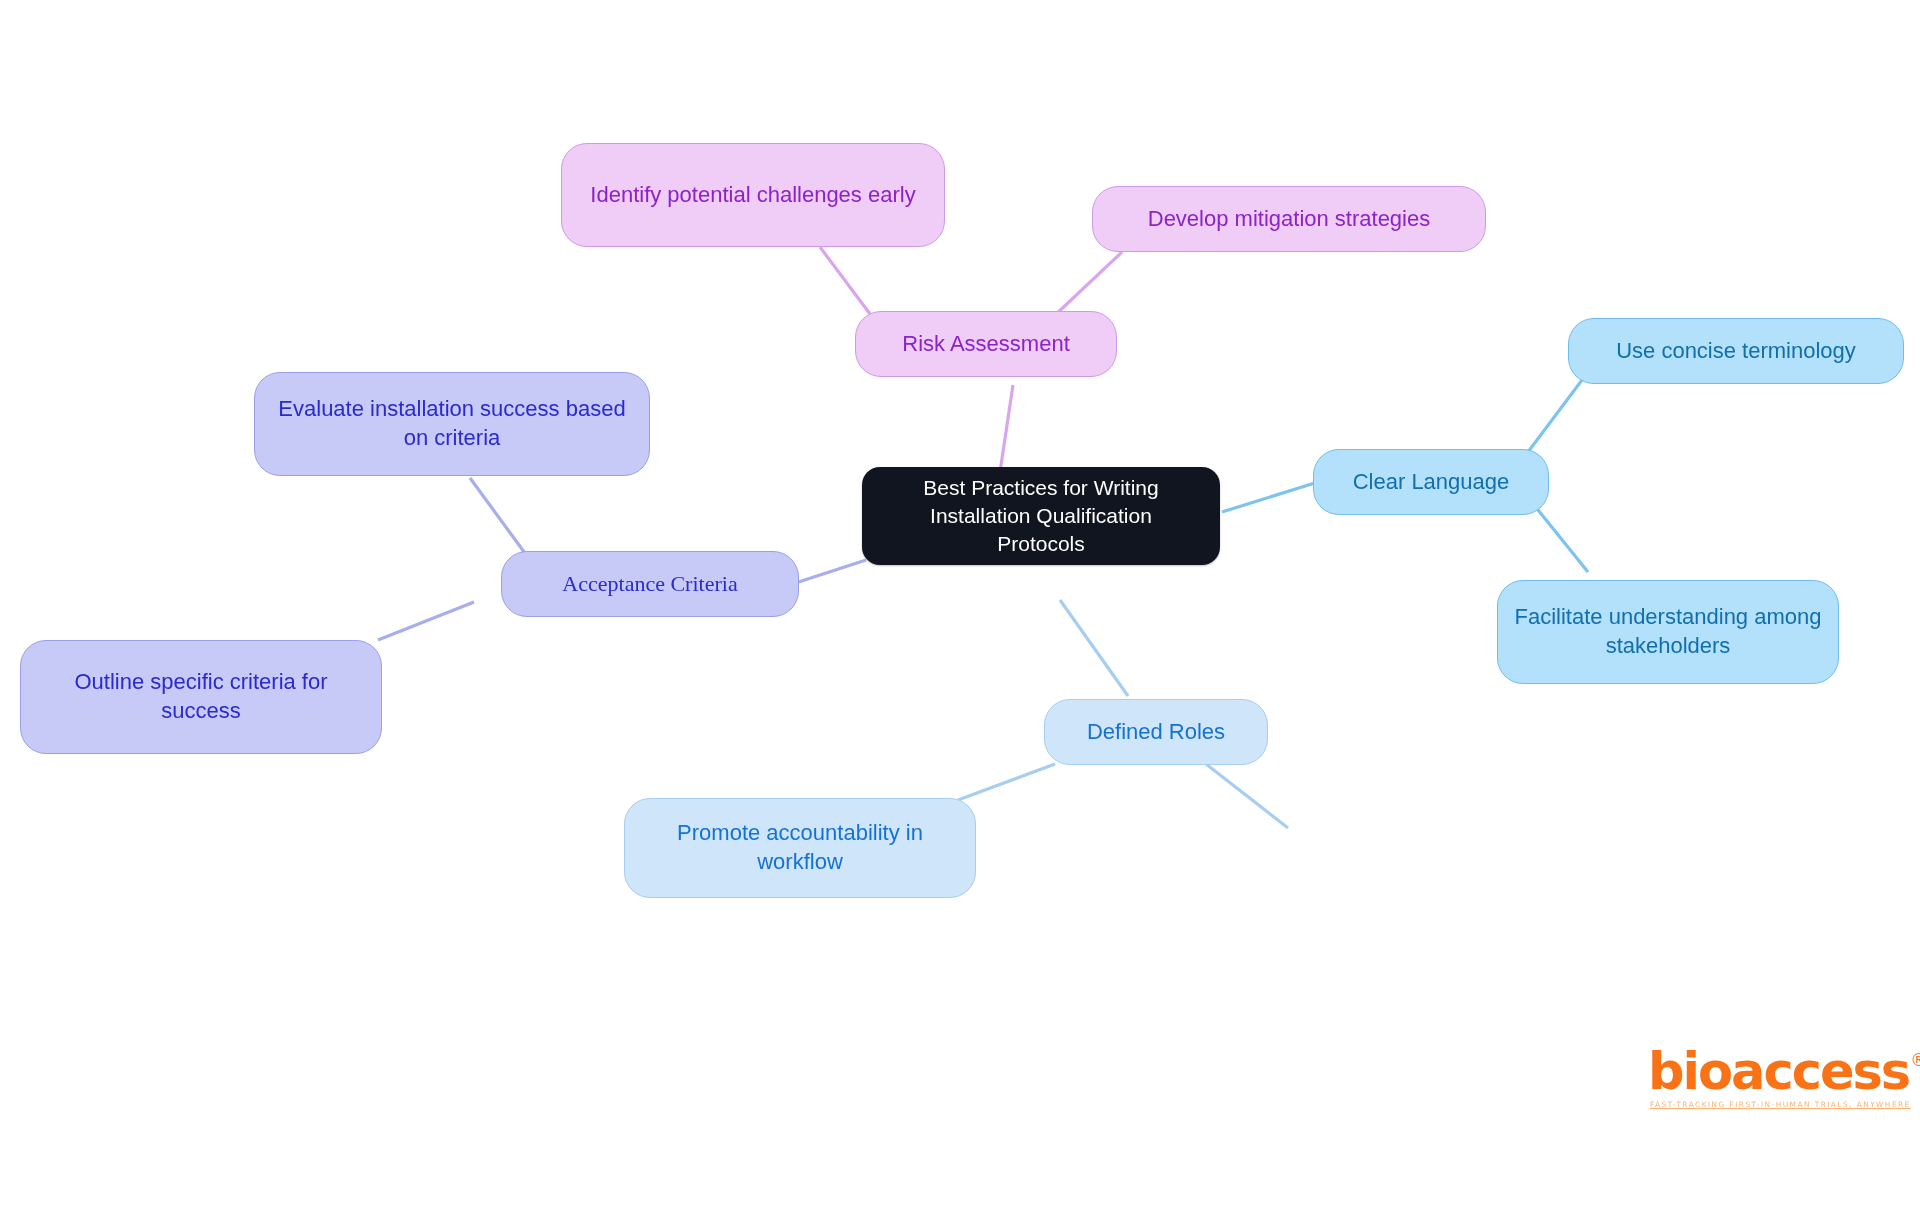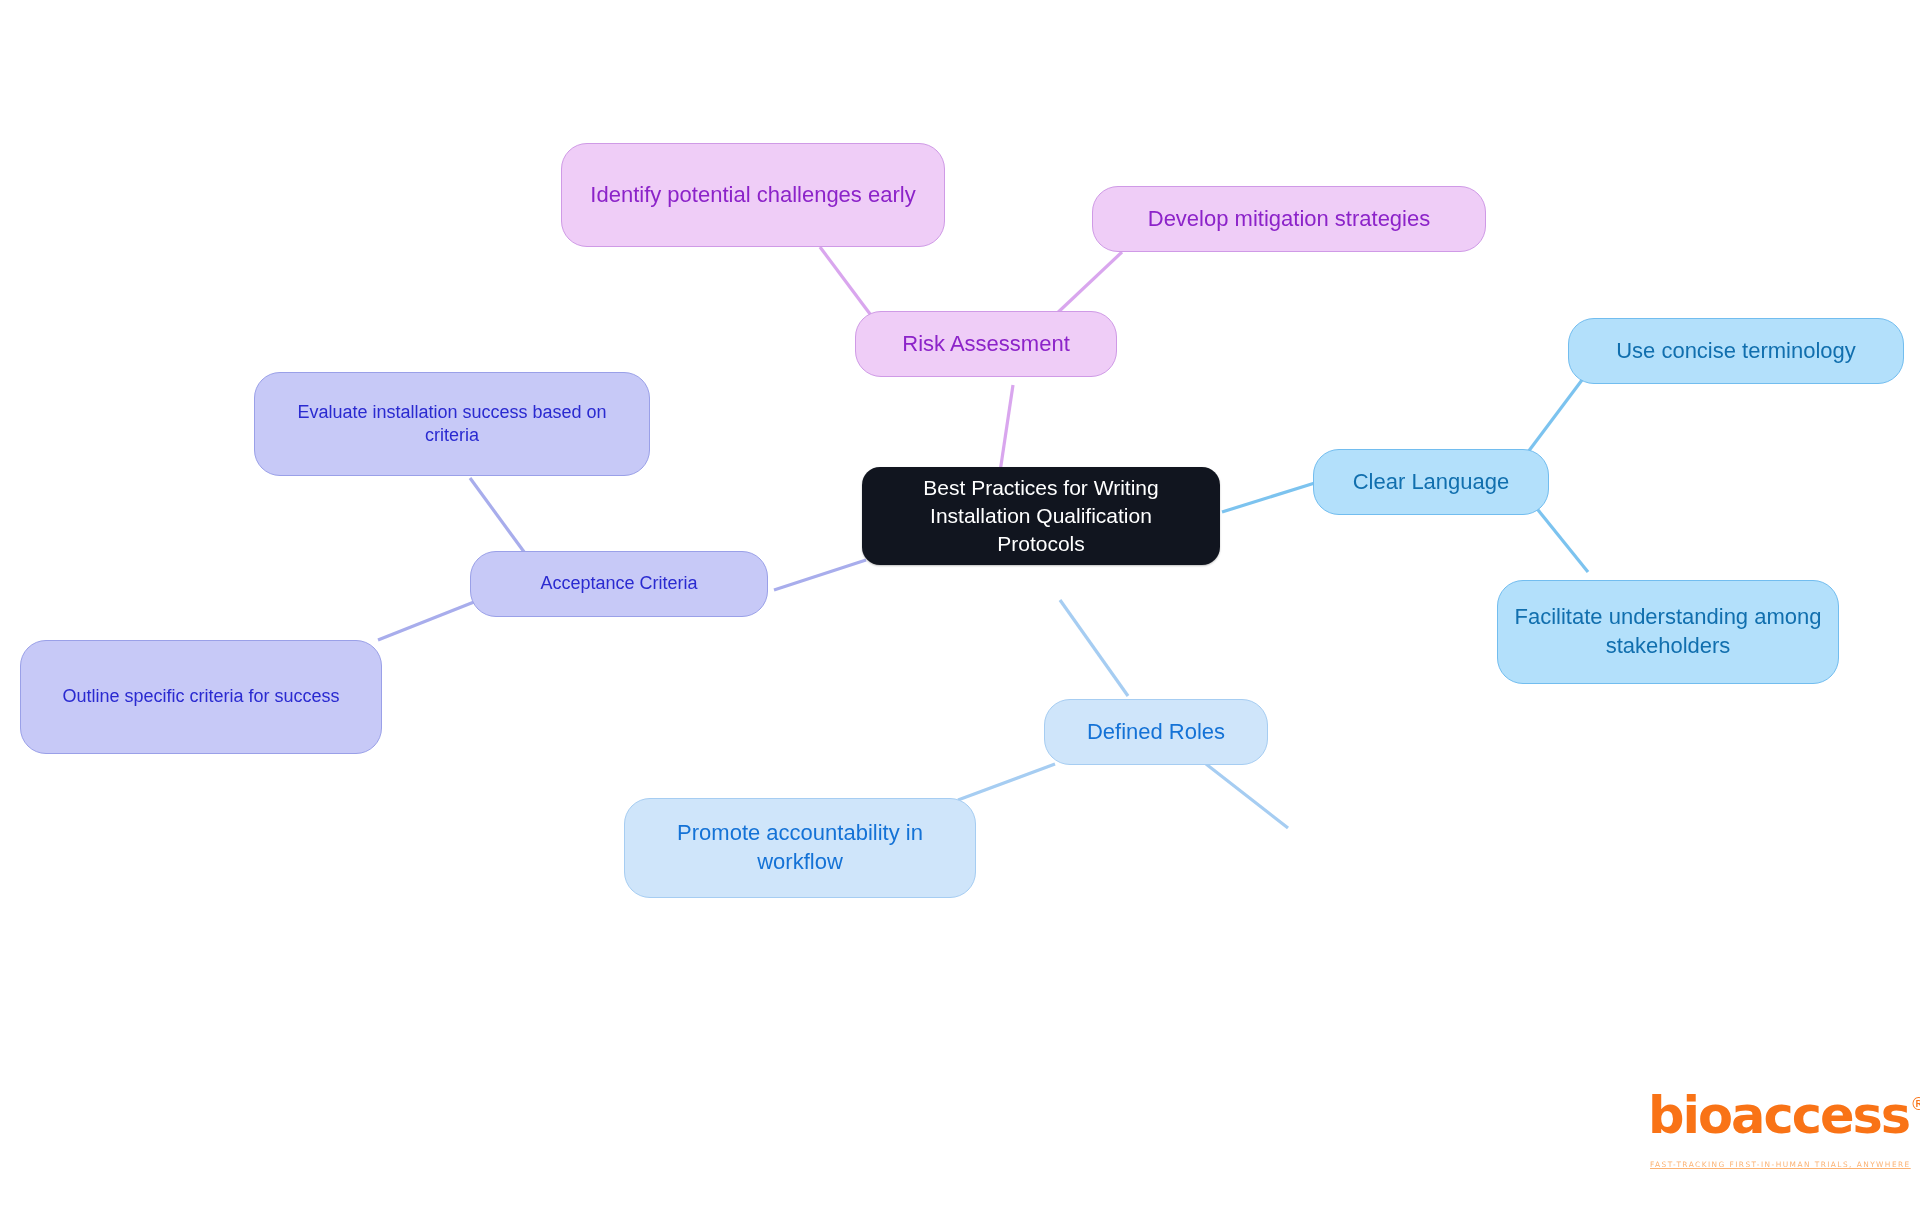--- a/index.html
+++ b/index.html
@@ -55,45 +55,44 @@
   .node-purple {
     background: #efcdf7;
     border-color: #cf9ae6;
     color: #8c23c9;
     font-size: 22px;
   }
   .node-periwinkle {
     background: #c7c9f7;
     border-color: #9aa0e8;
     color: #2a2ad0;
-    font-size: 18px;
+    font-size: 22px;
   }
   .node-blue {
     background: #b3e0fb;
     border-color: #72bdef;
     color: #116fae;
     font-size: 22px;
   }
   .node-paleblue {
     background: #cfe5fa;
     border-color: #a6cdf2;
     color: #1472d6;
     font-size: 22px;
   }
   #brand-logo {
     position: absolute;
     left: 1648px;
-    top: 1093px;
+    top: 1049px;
     width: 244px;
     height: 74px;
     display: flex;
     flex-direction: column;
     align-items: flex-start;
     justify-content: flex-start;
-    gap: 16px;
   }
   #brand-wordmark-row {
     display: flex;
     align-items: flex-start;
     line-height: 1;
   }
   #brand-wordmark {
     font-family: "DejaVu Sans", sans-serif;
     font-weight: bold;
     font-size: 51px;
@@ -153,21 +152,21 @@
   </div>
 
   <div class="node node-purple" style="left:561px; top:143px; width:384px; height:104px;">
     <span>Identify potential challenges early</span>
   </div>
 
   <div class="node node-purple" style="left:1092px; top:186px; width:394px; height:66px;">
     <span>Develop mitigation strategies</span>
   </div>
 
-  <div class="node node-periwinkle" style="left:470px; top:551px; width:298px; height:66px;">
+  <div class="node node-periwinkle" style="left:501px; top:551px; width:298px; height:66px;font-family:Liberation Serif, serif;">
     <span>Acceptance Criteria</span>
   </div>
 
   <div class="node node-periwinkle" style="left:254px; top:372px; width:396px; height:104px;">
     <span>Evaluate installation success based on criteria</span>
   </div>
 
   <div class="node node-periwinkle" style="left:20px; top:640px; width:362px; height:114px;">
     <span>Outline specific criteria for success</span>
   </div>

